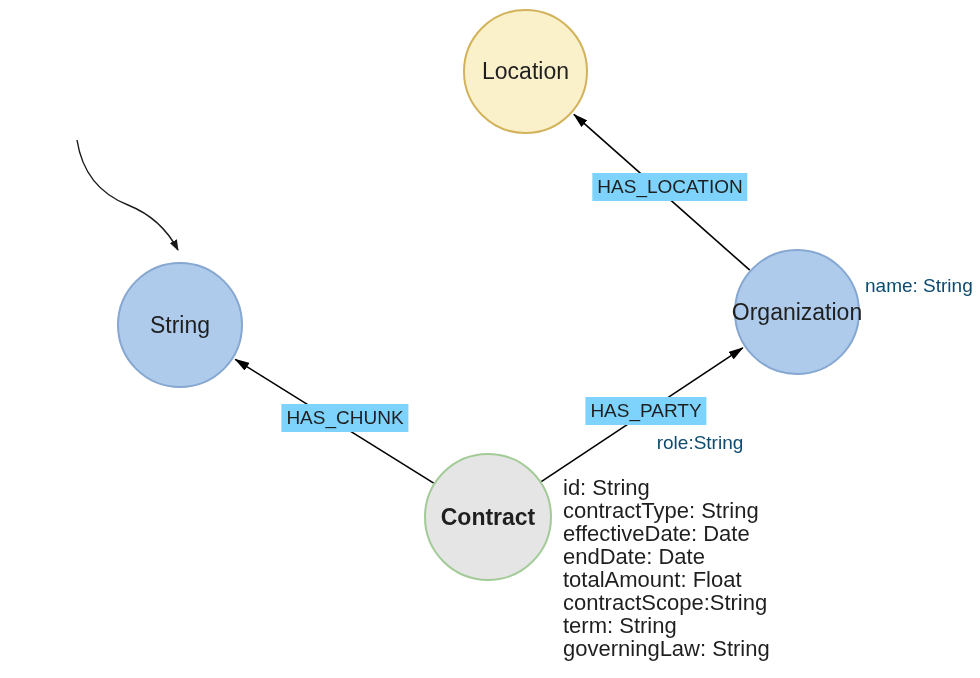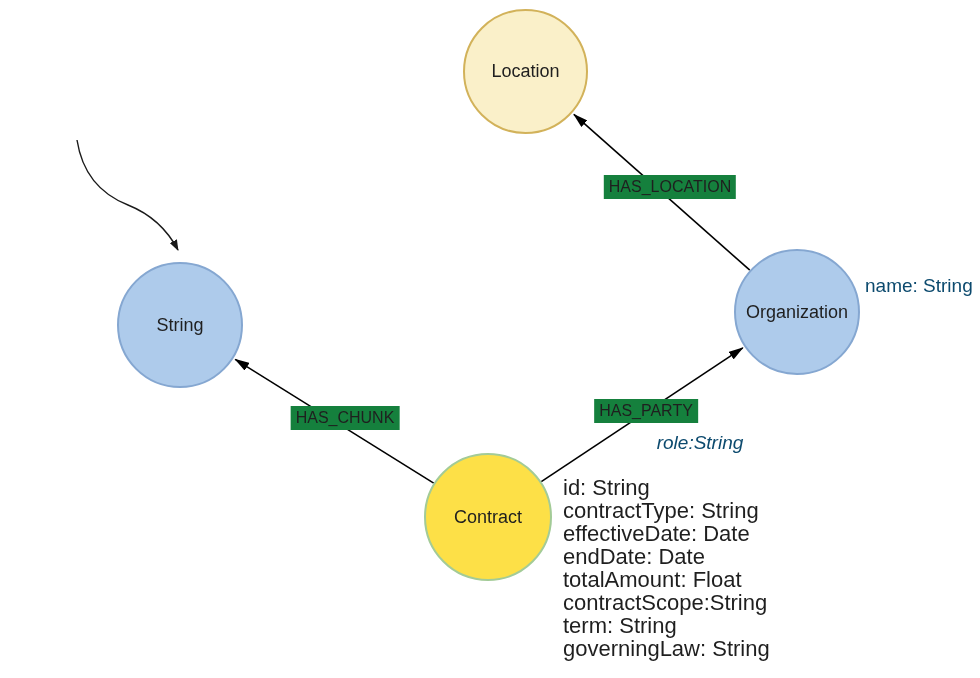--- a/index.html
+++ b/index.html
@@ -22,66 +22,66 @@
     width: 980px;
     height: 678px;
   }
   .node {
     position: absolute;
     border-radius: 50%;
     display: flex;
     align-items: center;
     justify-content: center;
     box-sizing: border-box;
-    font-size: 18px;
+    font-size: 23px;
     color: #1f1f1f;
   }
   .node-yellow {
     background: #faf0c9;
     border: 2px solid #d2b25a;
   }
   .node-blue {
     background: #aecbeb;
     border: 2px solid #85a7d1;
   }
   .node-green {
-    background: #fde047;
+    background: #e5e5e5;
     border: 2px solid #a3cb97;
+    font-weight: bold;
   }
   .node-location { left: 463px; top: 9px;  width: 125px; height: 125px; }
   .node-chunk    { left: 117px; top: 262px; width: 126px; height: 126px; }
   .node-org      { left: 734px; top: 249px; width: 126px; height: 126px; }
   .node-contract { left: 424px; top: 453px; width: 128px; height: 128px; }
 
   .edge-label {
     position: absolute;
     transform: translate(-50%, -50%);
-    background: #15803d;
+    background: #7dd3fc;
     padding: 3px 5px;
-    font-size: 16px;
+    font-size: 19px;
     color: #1f1f1f;
     white-space: nowrap;
     text-align: center;
   }
   .prop-label {
     position: absolute;
     font-size: 19px;
     color: #0c4a6e;
     white-space: nowrap;
   }
   .org-prop {
     left: 865px;
     top: 286px;
     transform: translateY(-50%);
   }
   .role-prop {
     left: 700px;
     top: 443px;
     transform: translate(-50%, -50%);
-    font-style: italic;
   }
   .contract-props {
     position: absolute;
     left: 563px;
     top: 476px;
     font-size: 22px;
     line-height: 23px;
     color: #1f1f1f;
     white-space: nowrap;
   }

